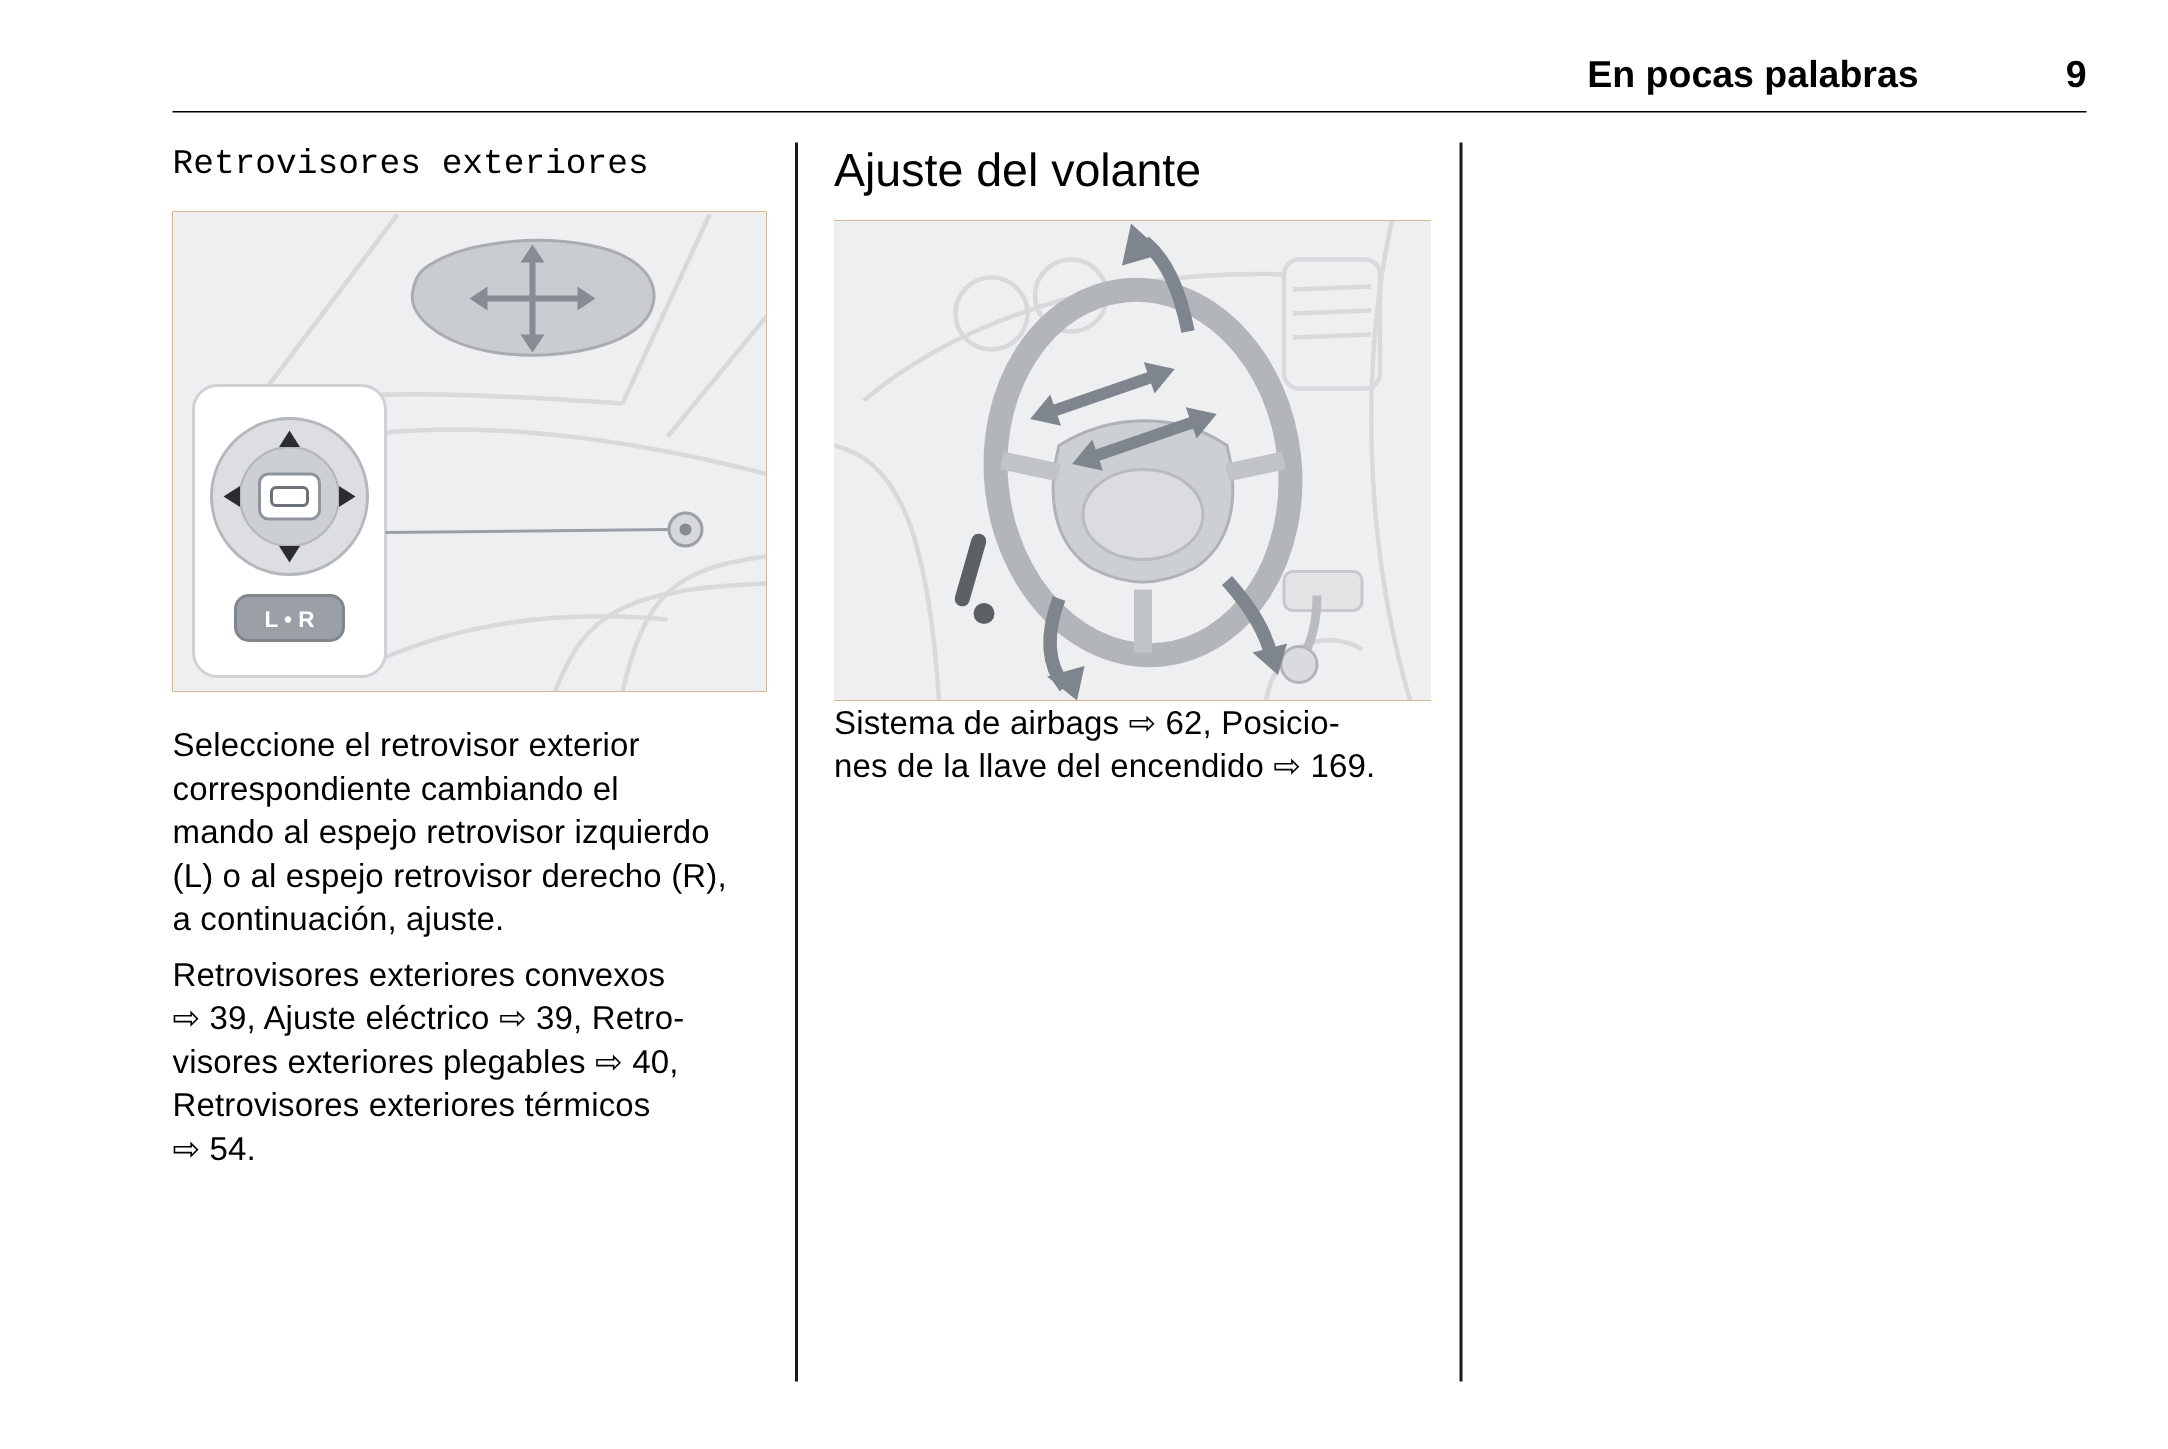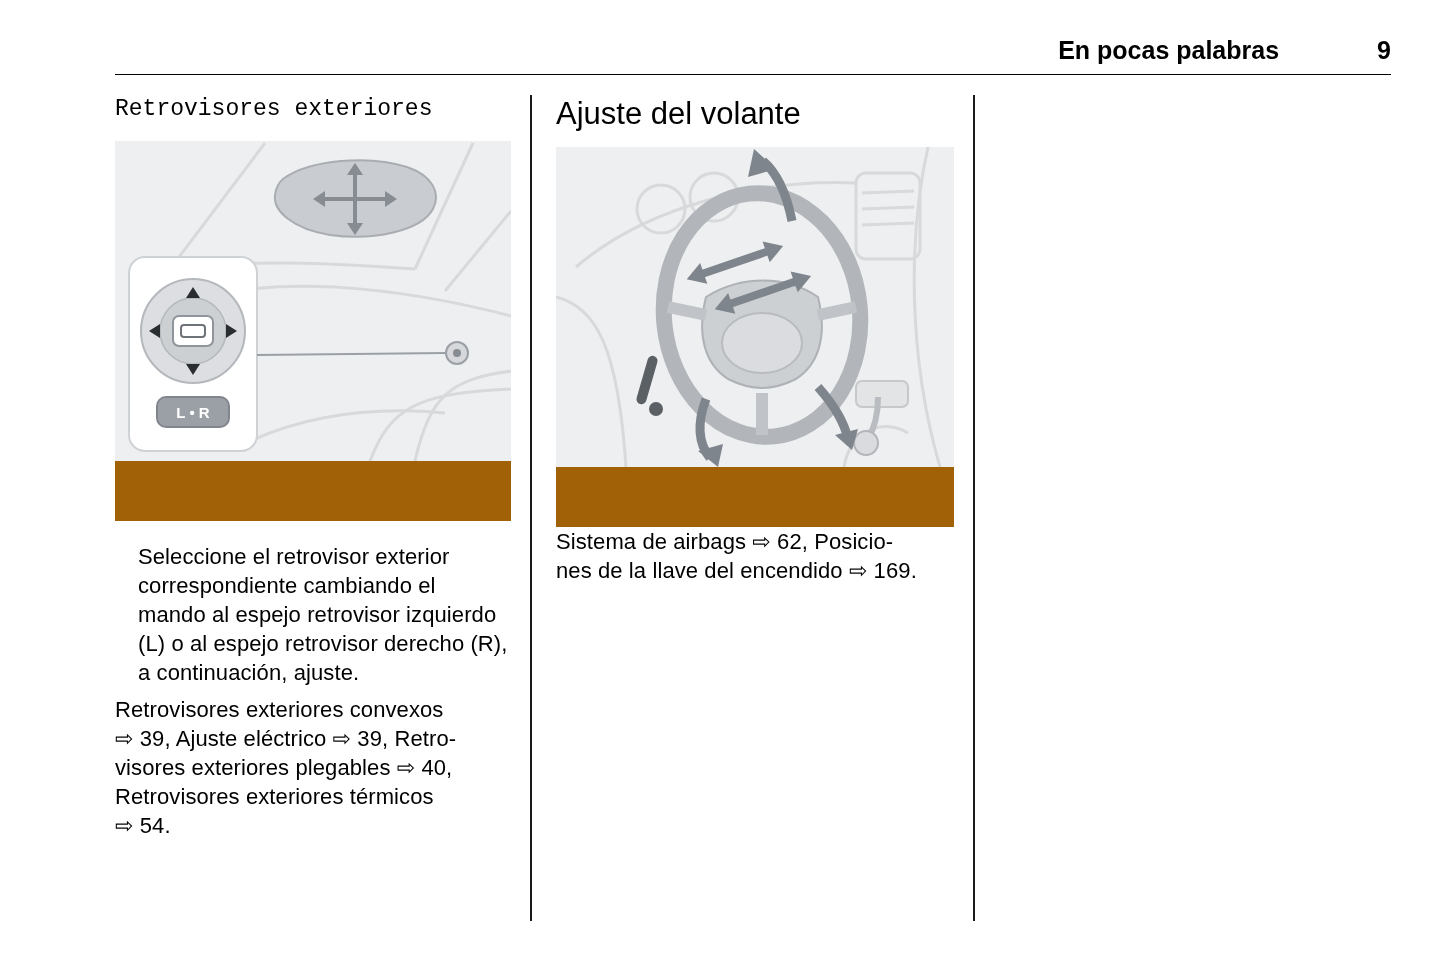--- a/index.html
+++ b/index.html
@@ -25,29 +25,29 @@
     position:absolute; top:95px; height:826px; width:1.5px; background:#1a1a1a;
   }
   .divider-1 { left:530px; }
   .divider-2 { left:973px; }
   .col { position:absolute; top:96px; }
   .col-left { left:115px; width:402px; }
   .col-mid  { left:556px; width:402px; }
   .subheading { font-size:23px; font-weight:400; line-height:1.15;font-family:Liberation Mono, monospace; }
   .heading    { font-size:31px; font-weight:400; line-height:1.15; }
   .figure {
-    width:396px; height:380px; background:#a16207; overflow:hidden;
+    width:396px; height:320px; background:#a16207; overflow:hidden;
   }
   .col-left .figure { margin-top:19px; }
   .col-mid  .figure { margin-top:15px; width:398px; }
   .para {
     font-size:22px; line-height:29px; white-space:pre-line;
     letter-spacing:0.1px;
   }
-  .para-first { margin-top:21px;margin-left:23px; }
+  .para-first { margin-top:21px; }
   .para + .para { margin-top:8px; }
   svg text { font-family:"Liberation Sans", sans-serif; }
 </style>
 </head>
 <body>
 
 <div class="page">
 
   <div class="header">
     <span class="header-title">En pocas palabras</span>

